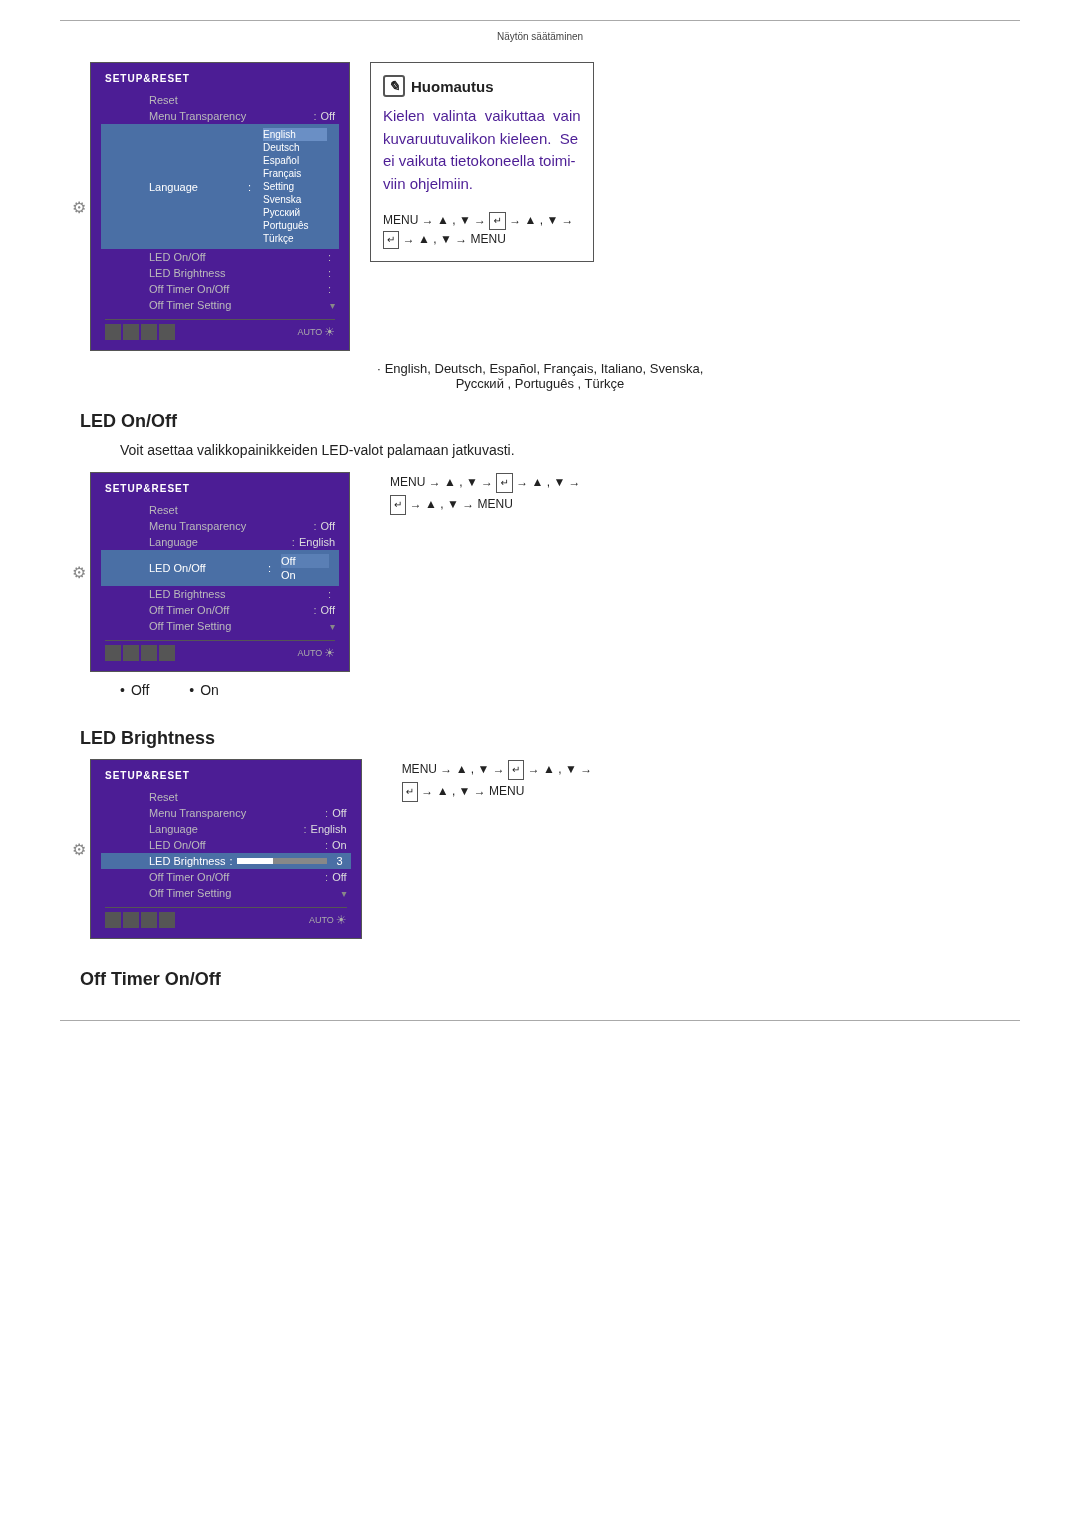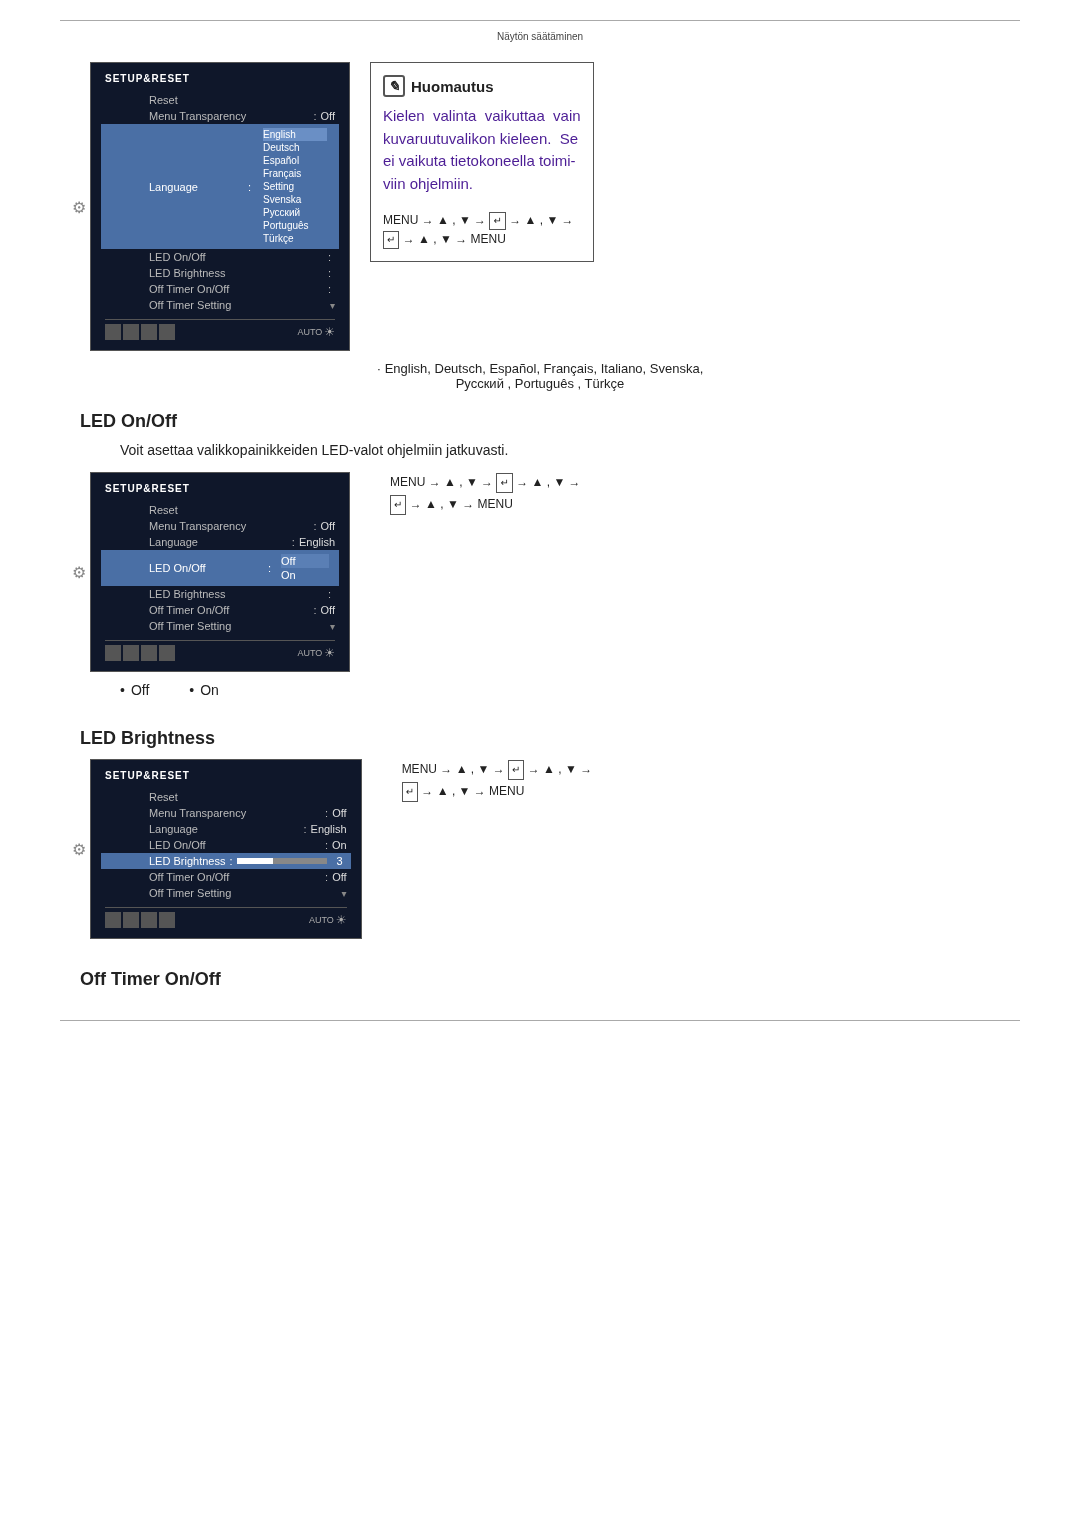--- a/index.html
+++ b/index.html
@@ -51,21 +51,21 @@
     .content-row {
       display: flex;
       flex-direction: row;
       align-items: flex-start;
       gap: 20px;
       margin-bottom: 10px;
     }
 
     
     .osd-menu {
-      background: #0f172a;
+      background: #4c1d95;
       color: #ccc;
       font-size: 11px;
       padding: 10px 14px;
       min-width: 260px;
       max-width: 280px;
       border: 1px solid #555;
       position: relative;
     }
 
     .osd-title {
@@ -374,21 +374,21 @@
     </div>
   </div>
 
   <div class="lang-list">
     <div>· English, Deutsch, Español, Français,  Italiano, Svenska,</div>
     <div>Русский , Português , Türkçe</div>
   </div>
 
   <div class="section">
     <div class="section-header">LED On/Off</div>
-    <div class="section-desc">Voit asettaa valikkopainikkeiden LED-valot ohjelmiin jatkuvasti.</div>
+    <div class="section-desc">Voit asettaa valikkopainikkeiden LED-valot palamaan jatkuvasti.</div>
 
     <div class="content-row">
       <div class="osd-wrapper">
         <span class="gear-icon">⚙</span>
         <div class="osd-menu">
           <div class="osd-title">SETUP&amp;RESET</div>
 
           <div class="osd-row">
             <span class="osd-label">Reset</span>
           </div>

